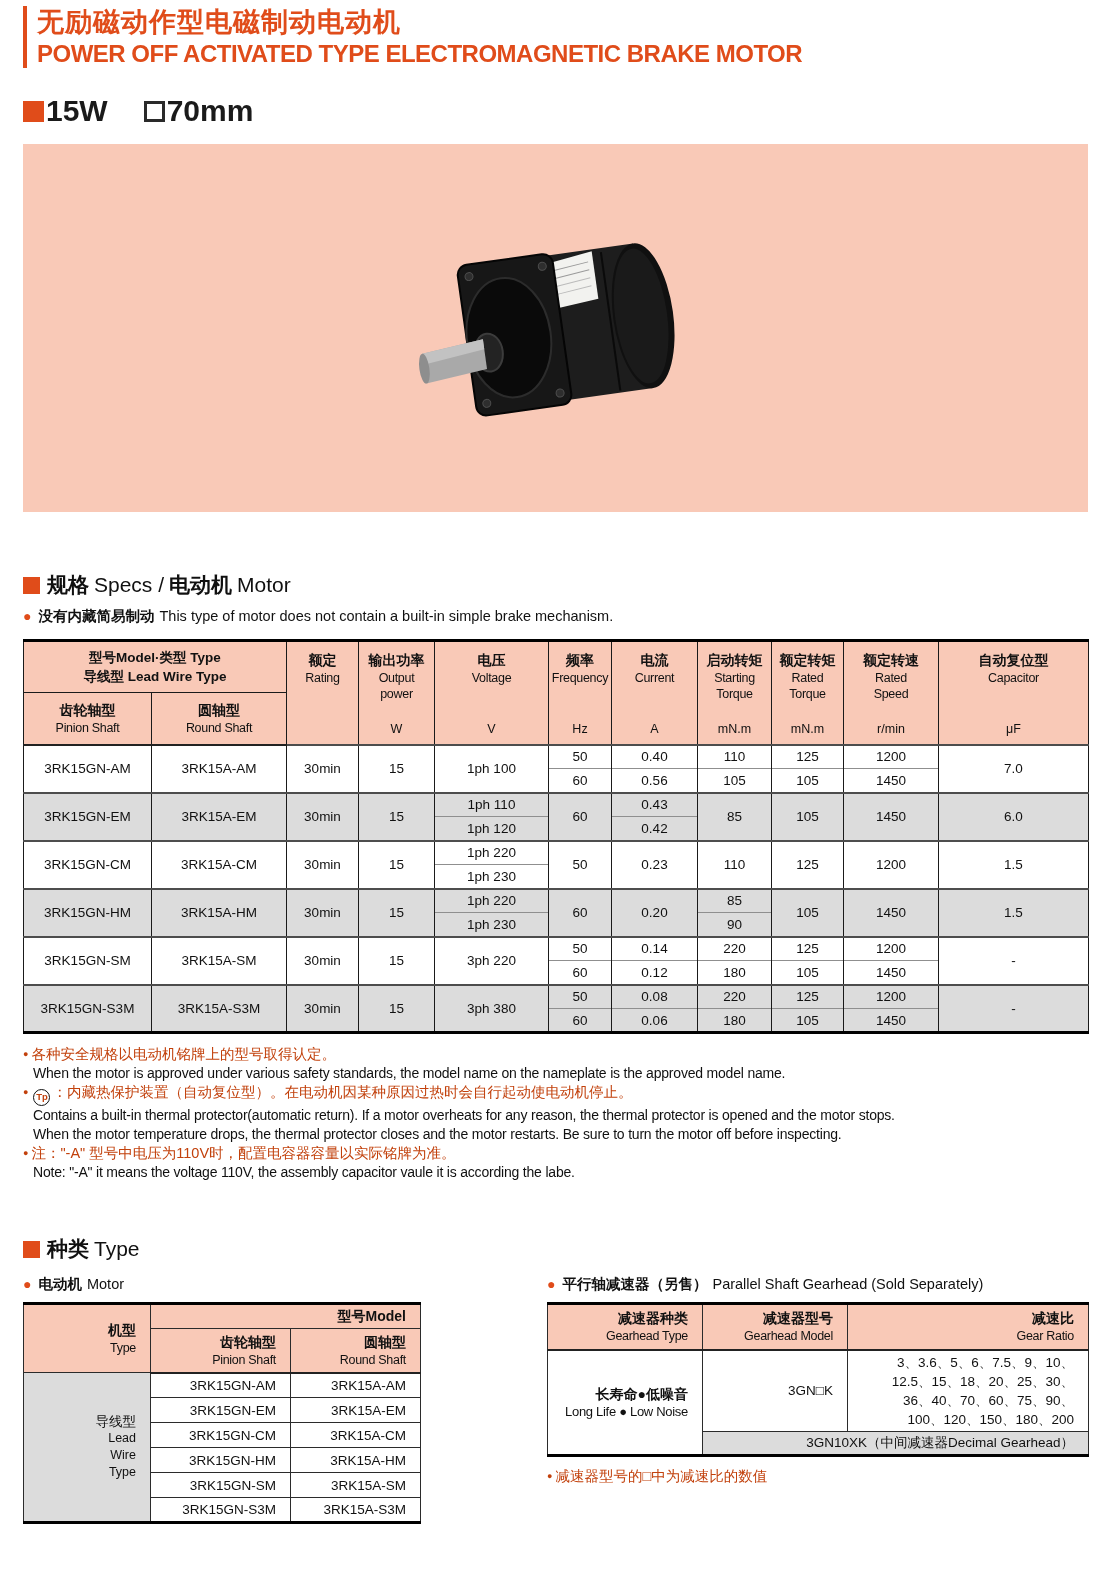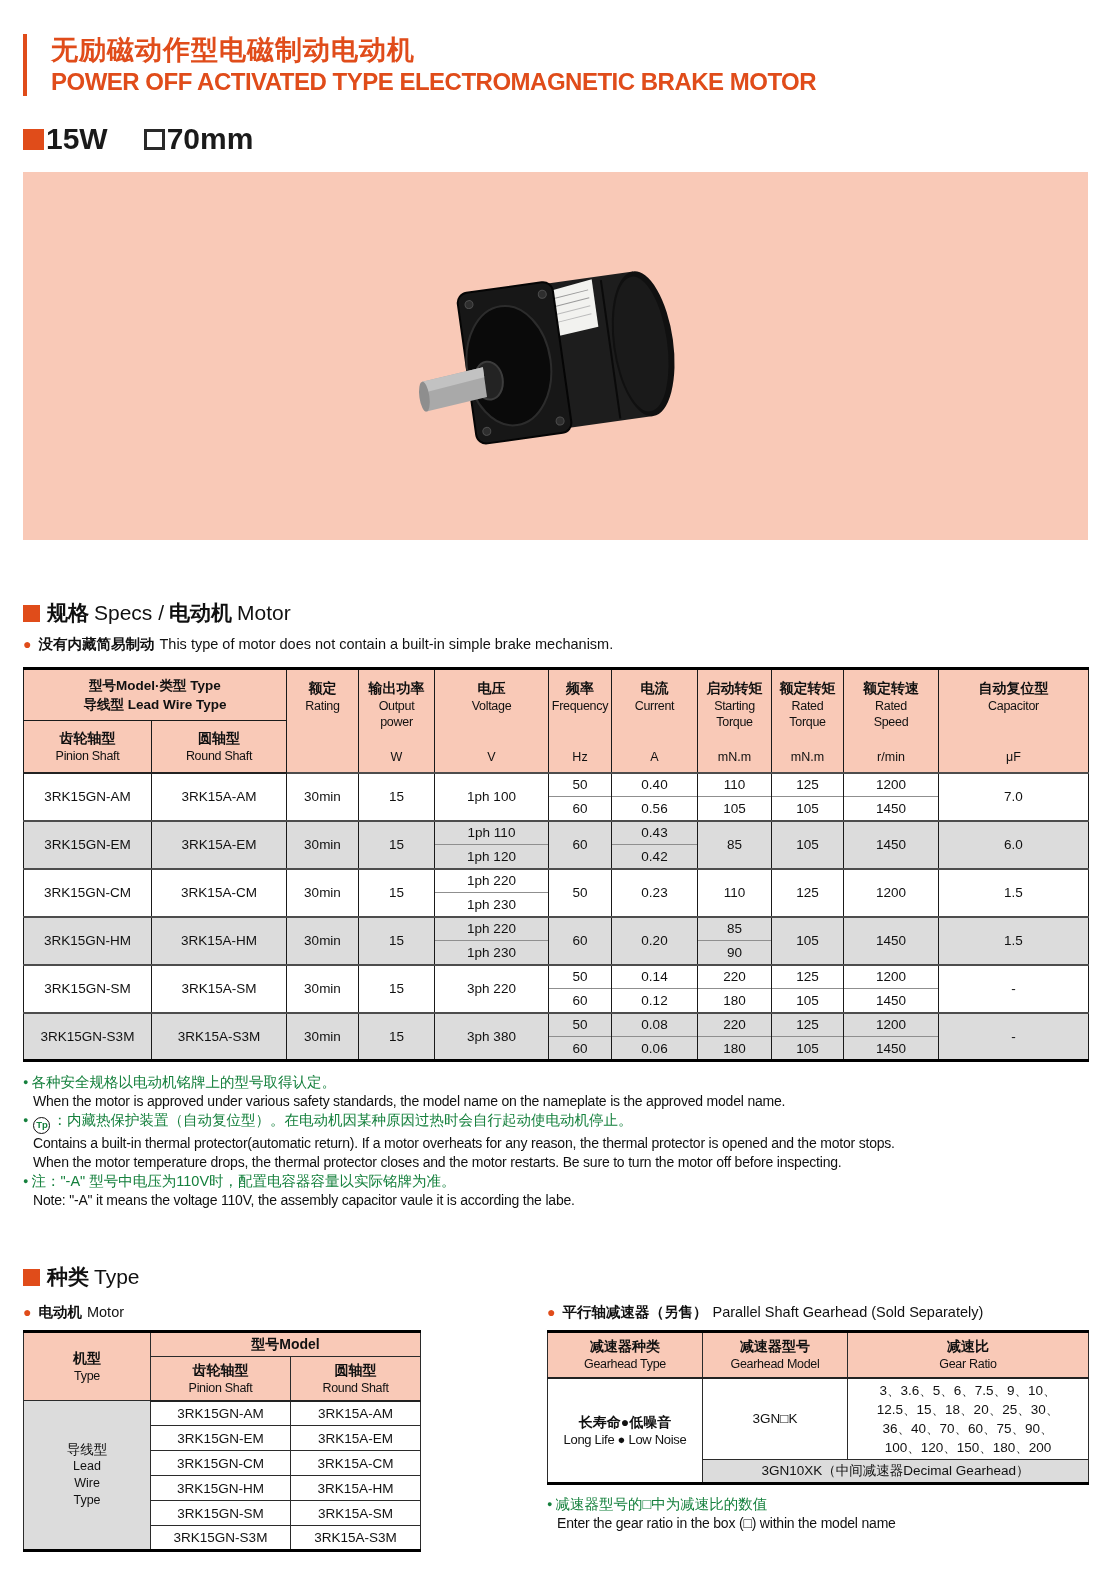--- a/index.html
+++ b/index.html
@@ -11,21 +11,21 @@
   }
   *{box-sizing:border-box;}
   html,body{margin:0;padding:0;}
   body{
     width:1120px;height:1581px;overflow:hidden;background:#fff;
     font-family:"Liberation Sans","DejaVu Sans",sans-serif;color:var(--text);
   }
   .content{margin-left:23px;width:1065px;padding-top:6px;}
 
   
-  .title-block{border-left:4px solid var(--accent);padding-left:24px;margin-top:28px;}
+  .title-block{border-left:4px solid var(--accent);padding-left:10px;}
   .title-zh{color:var(--accent);font-size:27px;font-weight:700;line-height:33px;letter-spacing:1px;}
   .title-en{color:var(--accent);font-size:24px;font-weight:700;line-height:29px;letter-spacing:-0.5px;}
 
   
   .size-line{margin-top:26px;display:flex;align-items:center;font-size:30px;font-weight:700;color:#1a1a1a;}
   .sq-filled{width:21px;height:21px;background:var(--accent);display:inline-block;margin-right:2px;}
   .sq-outline{width:21px;height:21px;border:3px solid #2a2a2a;background:#fff;display:inline-block;margin-left:36px;margin-right:2px;}
 
   
   .banner{margin-top:16px;width:1065px;height:368px;background:var(--banner);
@@ -54,34 +54,34 @@
   .h-unit{font-size:12.5px;line-height:16px;margin-top:auto;padding-bottom:5px;}
   .tallwrap{height:98px;display:flex;flex-direction:column;align-items:center;padding-top:7px;}
   .model-th .h-line{font-size:13.5px;font-weight:600;line-height:19px;}
   .spec-table tbody td{height:24px;font-size:13.5px;color:#111;background:#fff;}
   .spec-table tbody tr.shade td{background:var(--row_gray);}
   .spec-table tbody tr.grp-start td{border-top:2px solid #4d4d4d;}
   .spec-table tbody tr.grp-sub td{border-top:1px solid #8f8f8f;}
 
   
   .notes{margin-top:11px;}
-  .note-zh{font-size:14.5px;line-height:19px;color:#15803d;}
+  .note-zh{font-size:14.5px;line-height:19px;color:#c2410c;}
   .note-en{font-size:14px;line-height:19px;color:#101010;padding-left:10px;letter-spacing:-0.2px;}
   .ndot{font-size:9px;vertical-align:2px;margin-right:3px;}
   .tp-circle{display:inline-block;width:17px;height:17px;border:1.5px solid #111;border-radius:50%;
     font-size:9.5px;line-height:14px;text-align:center;margin:0 2px;vertical-align:-3px;font-weight:600;}
 
   
   .bottom{margin-top:4px;display:flex;}
   .left-col{width:397px;}
   .right-col{width:541px;margin-left:auto;}
   .type-table{margin-top:8px;width:397px;border-top:3px solid #000;border-bottom:3px solid #000;}
   .gear-table{margin-top:8px;width:541px;border-top:3px solid #000;border-bottom:3px solid #000;}
   .type-table th,.type-table td,.gear-table th,.gear-table td{
-    border:1px solid #2b2b2b;text-align:center;vertical-align:middle;padding:2px 14px;}
+    border:1px solid #2b2b2b;text-align:right;vertical-align:middle;padding:2px 14px;}
   .type-table thead th,.gear-table thead th{background:var(--header_peach);font-weight:400;}
   .type-table thead tr:last-child th{border-bottom:2px solid #222;}
   .gear-table thead th{border-bottom:2px solid #222;height:46px;}
   .type-table thead tr:first-child th{height:24px;}
   .type-table thead tr:last-child th{height:44px;}
   .type-table tbody td{height:25px;font-size:13.5px;background:#fff;}
   .type-table td.lead{background:var(--row_gray);font-size:12.5px;line-height:17px;}
   .type-table td.lead .lead-zh{font-size:13.5px;}
   .gear-table tbody td{background:#fff;font-size:13.5px;}
   .gear-table td.gtype{font-size:13.5px;line-height:18px;}
@@ -490,18 +490,17 @@
                 <div>100、120、150、180、200</div>
               </td>
             </tr>
             <tr>
               <td class="gdecimal" colspan="2">3GN10XK（中间减速器Decimal Gearhead）</td>
             </tr>
           </tbody>
       </table>
       <div class="gear-notes">
         <div class="note-zh"><span class="ndot">●</span><span>减速器型号的□中为减速比的数值</span></div>
-        <div class="note-en">Enter the gear ratio in the box (□) within the model name</div>
       </div>
     </div>
   </div>
 
 </div>
 
 </body></html>

